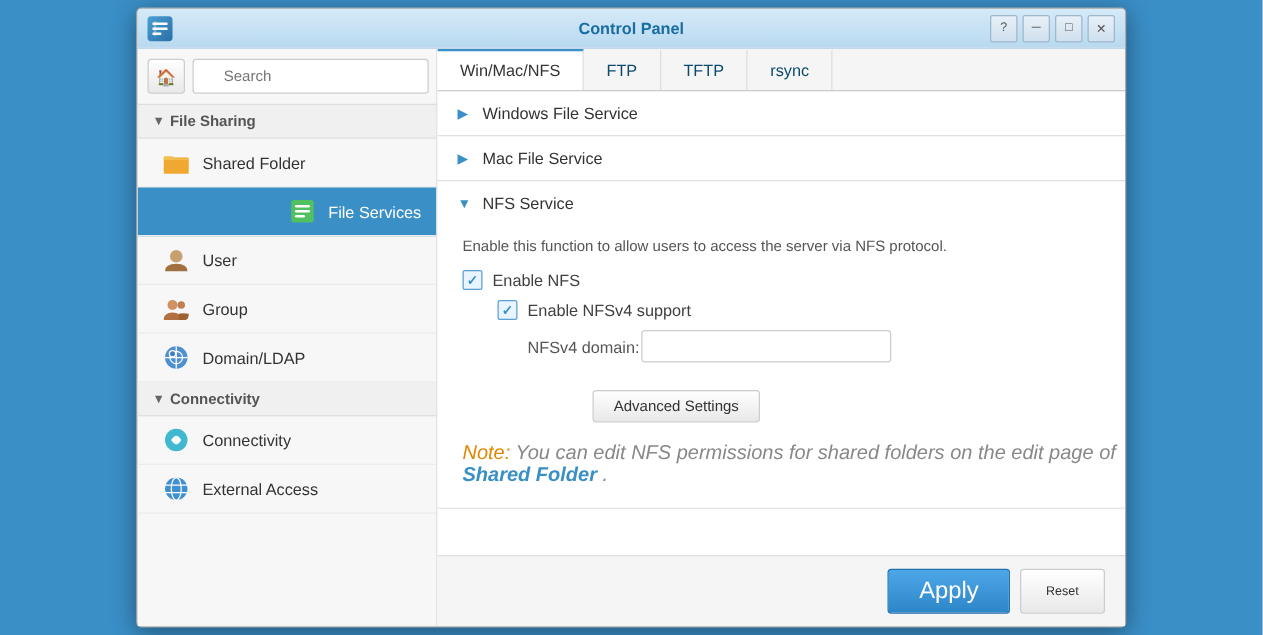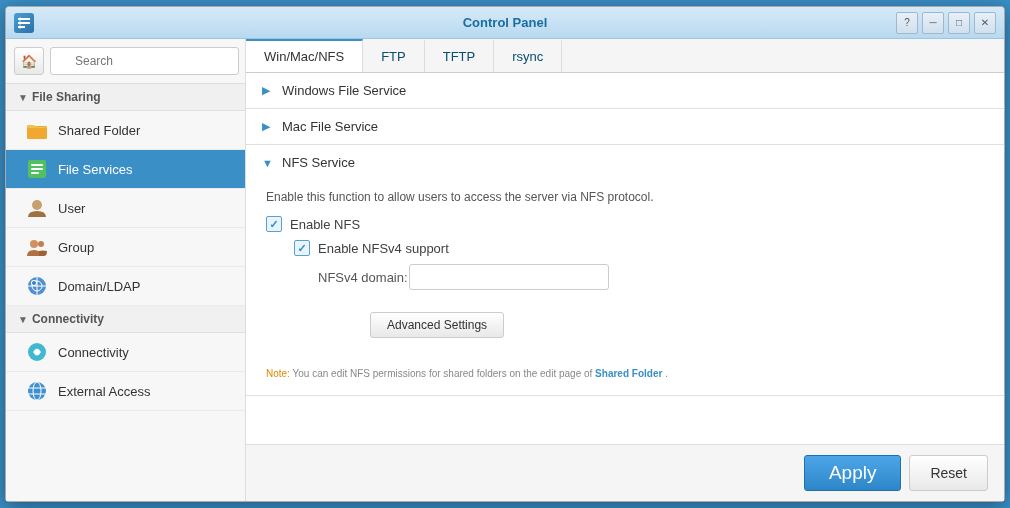--- a/index.html
+++ b/index.html
@@ -8,21 +8,21 @@
       font-size: 13px;
       background: #3a8fc7;
       display: flex;
       align-items: center;
       justify-content: center;
       width: 1010px;
       height: 508px;
       overflow: hidden;
     }
     .window {
-      width: 1000px;
+      width: 792px;
       height: 496px;
       background: #f0f0f0;
       border: 1px solid #aaa;
       border-radius: 4px;
       display: flex;
       flex-direction: column;
       box-shadow: 0 4px 20px rgba(0,0,0,0.4);
     }
     .titlebar {
       background: linear-gradient(to bottom, #d6eaf8, #b8d9f0);
@@ -156,20 +156,21 @@
       display: flex;
       align-items: center;
       gap: 10px;
       cursor: pointer;
       border-bottom: 1px solid #ebebeb;
       color: #333;
     }
     .sidebar-item.active {
       background: #3a8fc7;
       color: white;
+      justify-content: flex-end;
     }
     .sidebar-item.active .item-label {
       color: white;
     }
     .item-icon {
       width: 22px;
       height: 22px;
       display: flex;
       align-items: center;
       justify-content: center;
@@ -276,23 +277,24 @@
       margin-top: 10px;
       padding: 5px 16px;
       border: 1px solid #ccc;
       background: linear-gradient(to bottom, #fff, #e8e8e8);
       border-radius: 3px;
       cursor: pointer;
       font-size: 12px;
       color: #333;
     }
     .note-text {
-      margin-top: 30px;
-      font-size: 10px;
+      margin-top: 16px;
+      font-size: 16px;
       color: #888;
+      font-style: italic;
     }
     .note-text .note-label {
       color: #e08800;
     }
     .note-text a {
       color: #3a8fc7;
       text-decoration: none;
       font-weight: bold;
     }
     .footer-bar {
@@ -313,21 +315,21 @@
       font-size: 19px;
       cursor: pointer;
       font-weight: 500;
     }
     .btn-reset {
       padding: 2px 20px;
       background: linear-gradient(to bottom, #fff, #e8e8e8);
       border: 1px solid #ccc;
       border-radius: 3px;
       color: #333;
-      font-size: 14px;
+      font-size: 10px;
       cursor: pointer;
     }
     
     .custom-checkbox {
       width: 16px;
       height: 16px;
       border: 1px solid #5a9fd4;
       background: #e8f4ff;
       border-radius: 2px;
       display: flex;

